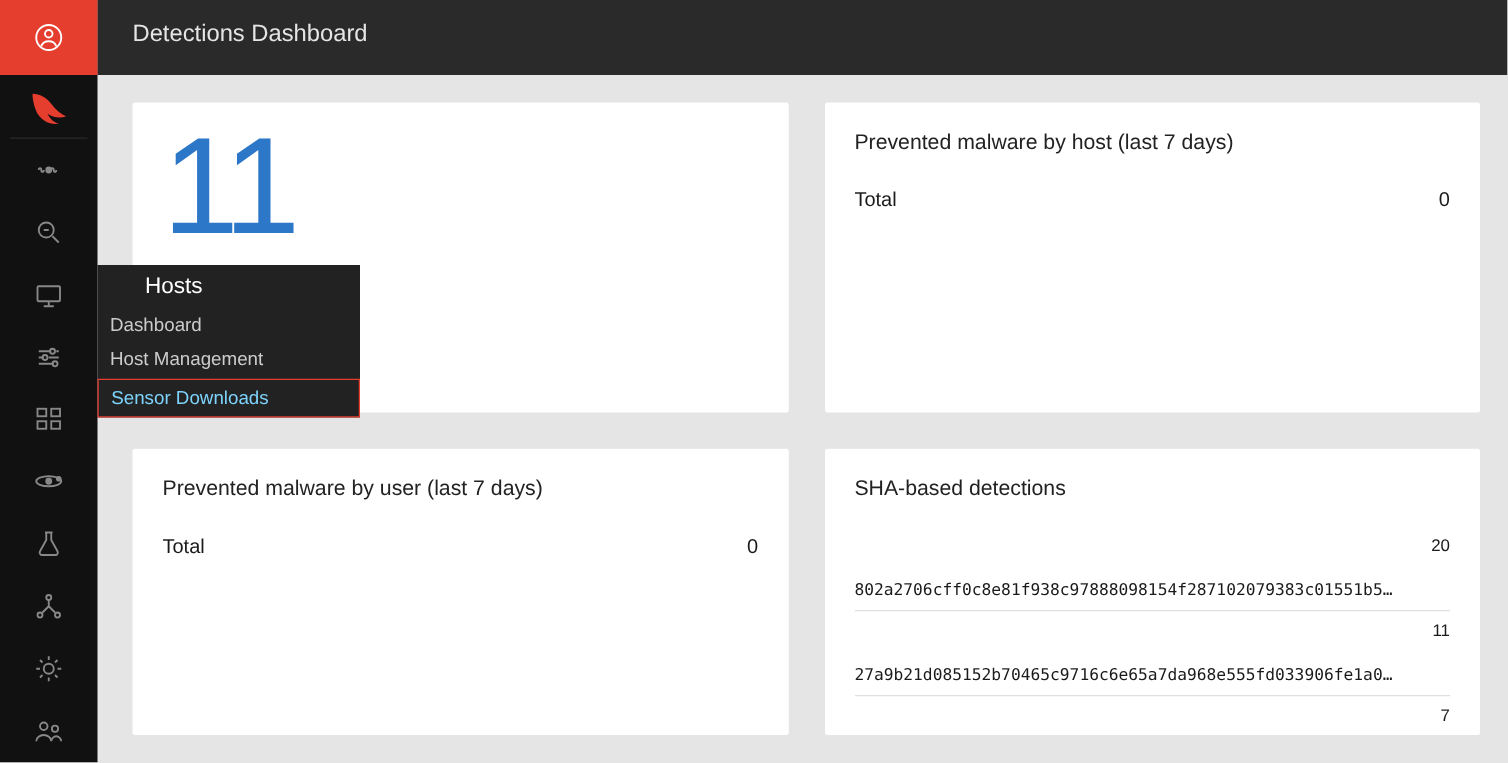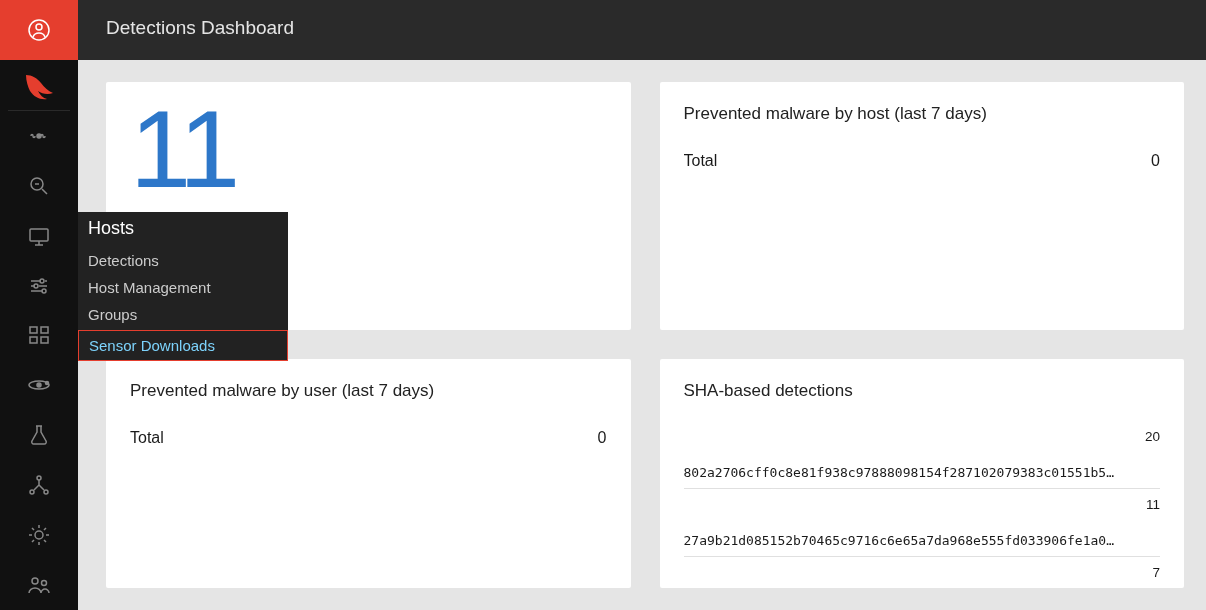--- a/index.html
+++ b/index.html
@@ -122,20 +122,21 @@
       top: 212px;
       background: #222;
       color: #ddd;
       width: 210px;
       z-index: 20;
     }
     .submenu-title {
       font-size: 18px;
       padding: 6px 10px 8px 10px;
       color: #fff;
+      margin-left: 28px;
     }
     .submenu-item {
       font-size: 15px;
       padding: 5px 10px;
       cursor: pointer;
       color: #ccc;
     }
     .submenu-item.active {
       border: 1px solid #e53e2e;
       color: #7dd3fc;
@@ -225,23 +226,22 @@
       <svg viewBox="0 0 24 24" fill="none" stroke="currentColor" stroke-width="1.5">
           <circle cx="8" cy="8" r="3"></circle>
           <circle cx="17" cy="10" r="2.5"></circle>
           <path d="M2 20c0-3 3-5 6-5s6 2 6 5M14 20c0-2 2-4 4-4s4 2 4 4"></path>
         </svg>
     </div>
   </div>
 
   <div class="submenu">
     <div class="submenu-title">Hosts</div>
-    <div class="submenu-item">Detections</div>
+    <div class="submenu-item">Dashboard</div>
     <div class="submenu-item">Host Management</div>
-    <div class="submenu-item">Groups</div>
     <div class="submenu-item active">Sensor Downloads</div>
   </div>
 
   <div class="main">
     <div class="header">
       <span>Detections Dashboard</span>
     </div>
     <div class="content">
 
       <div class="card">

